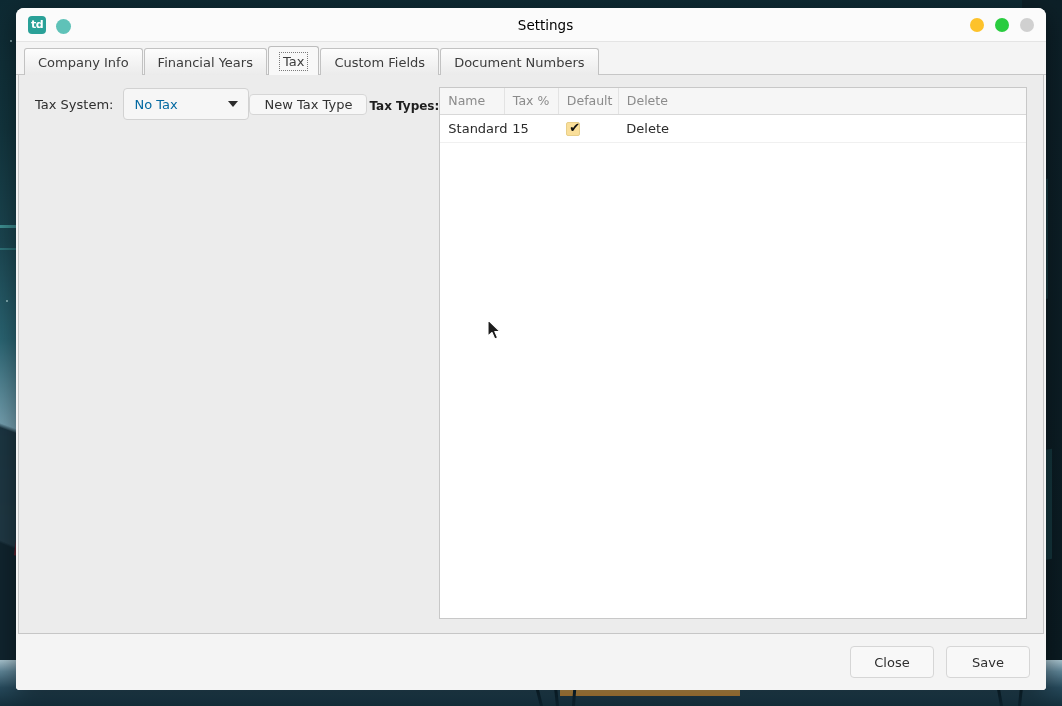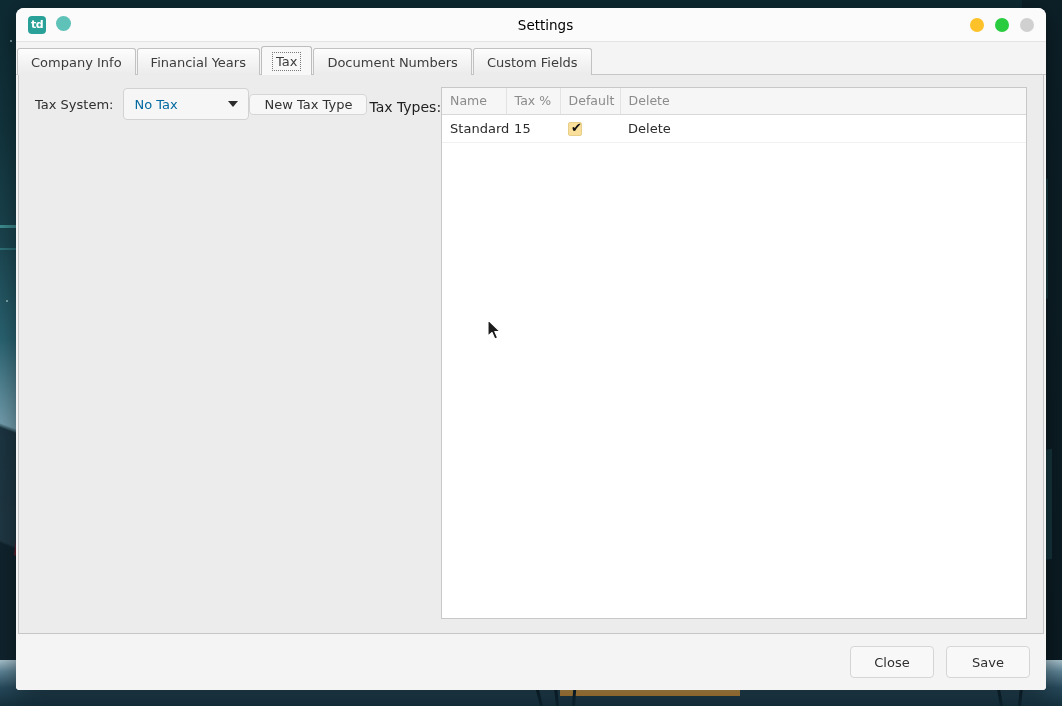--- a/index.html
+++ b/index.html
@@ -109,21 +109,21 @@
   #titlebar {
     height: 34px;
     background: #fbfbfb;
     border-bottom: 1px solid #e4e4e4;
     display: flex;
     align-items: center;
     padding: 0 12px;
     position: relative;
     flex: none;
   }
-  .tb-left { display: flex; align-items: flex-start; gap: 10px; z-index: 2; }
+  .tb-left { display: flex; align-items: flex-end; gap: 10px; z-index: 2; }
   #app-logo {
     width: 18px; height: 18px;
     border-radius: 4px;
     background: #2aa198;
     color: #ffffff;
     font-size: 11px;
     font-weight: bold;
     display: flex; align-items: center; justify-content: center;
     letter-spacing: -0.5px;
     font-family: "DejaVu Sans", "Liberation Sans", sans-serif;
@@ -152,21 +152,21 @@
     background: #f4f4f4;
     padding: 0;
     min-height: 0;
   }
 
   
   #tabstrip {
     display: flex;
     align-items: flex-end;
     gap: 1px;
-    padding: 5px 0 0 1px;
+    padding: 5px 0 0 8px;
     background: #f4f4f4;
     border-bottom: 1px solid #c6c6c6;
     height: 33px;
     flex: none;
   }
   .tab {
     height: 27px;
     padding: 0 13px;
     display: flex;
     align-items: center;
@@ -244,22 +244,22 @@
     border: 1px solid #d6d6d6;
     border-radius: 4px;
     font-size: 13px;
     color: #333333;
     display: flex; align-items: center;
     font-family: "DejaVu Sans", "Liberation Sans", sans-serif;
   }
 
   
   #tax-types-heading {
-    font-size: 14px;
-    font-weight: normal;
+    font-size: 12px;
+    font-weight: bold;
     color: #1e1e1e;
     margin: 12px 0 7px 2px;
     flex: none;
   }
 
   
   #table-panel {
     flex: 1;
     background: #ffffff;
     border: 1px solid #c8c8c8;
@@ -401,24 +401,24 @@
         <div class="tab">
           <span class="tab-label">Company Info</span>
         </div>
         <div class="tab">
           <span class="tab-label">Financial Years</span>
         </div>
         <div class="tab active">
           <span class="tab-label">Tax</span>
         </div>
         <div class="tab">
+          <span class="tab-label">Custom Fields</span>
+        </div>
+        <div class="tab">
           <span class="tab-label">Document Numbers</span>
-        </div>
-        <div class="tab">
-          <span class="tab-label">Custom Fields</span>
         </div>
       </div>
 
       <div id="tabpanel">
 
         <div id="controls-row">
           <span id="tax-system-label">Tax System:</span>
           <div id="tax-system-select">
             <span>No Tax</span>
             <span class="caret"></span>

